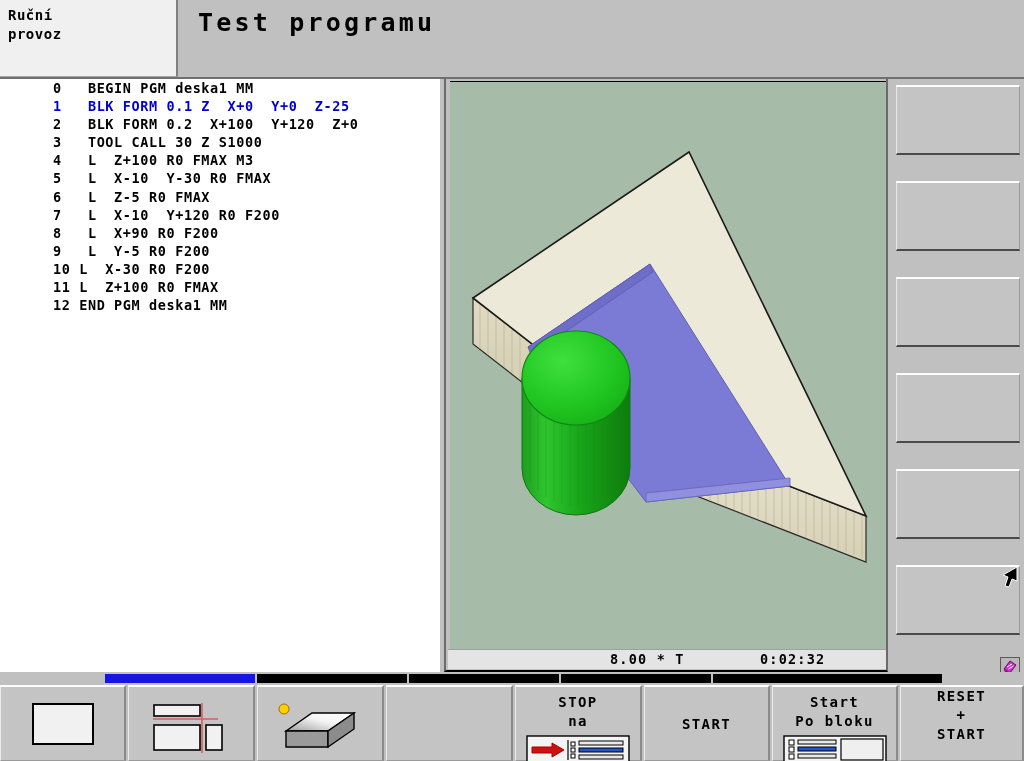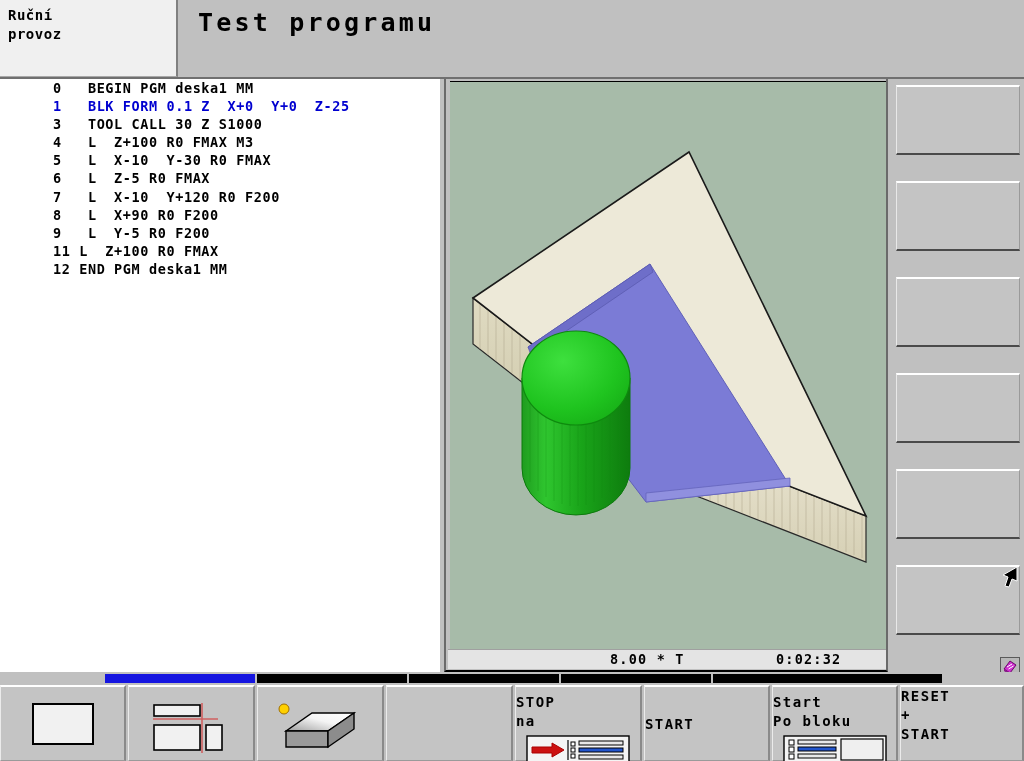--- a/index.html
+++ b/index.html
@@ -131,21 +131,21 @@
     position: absolute;
     font-family: "DejaVu Sans Mono", "Liberation Mono", monospace;
     font-size: 13.5px;
     font-weight: bold;
     color: #000;
     letter-spacing: 1.2px;
     white-space: pre;
     top: 1px;
   }
   #gs-tool  { left: 162px; }
-  #gs-time  { left: 328px; }
+  #gs-time  { left: 312px; }
 
   
   #right-softkeys {
     position: absolute;
     left: 890px; top: 0;
     width: 134px; height: 593px;
     background: #c0c0c0;
   }
   .vkey {
     position: absolute;
@@ -201,20 +201,21 @@
   .skey {
     position: absolute;
     top: 0;
     height: 76px;
     background: #c4c4c4;
     border-top: 2px solid #ffffff;
     border-left: 1px solid #ebebeb;
     border-right: 2px solid #8a8a8a;
     border-bottom: 1px solid #9a9a9a;
     box-sizing: border-box;
+    text-align: center;
   }
   .skey .klabel {
     font-family: "DejaVu Sans Mono", "Liberation Mono", monospace;
     font-size: 14px;
     font-weight: bold;
     color: #000;
     letter-spacing: 1.4px;
     line-height: 19px;
     white-space: pre;
   }
@@ -238,27 +239,29 @@
       <div class="ttl">Test programu</div>
     </div>
   </div>
   <div id="header-rule"></div>
 
   <div id="body-area">
 
     <div id="program-panel">
         <div class="prog-line">0   BEGIN PGM deska1 MM</div>
         <div class="prog-line hl">1   BLK FORM 0.1 Z  X+0  Y+0  Z-25</div>
+        <div class="prog-line">2   BLK FORM 0.2  X+100  Y+120  Z+0</div>
         <div class="prog-line">3   TOOL CALL 30 Z S1000</div>
         <div class="prog-line">4   L  Z+100 R0 FMAX M3</div>
         <div class="prog-line">5   L  X-10  Y-30 R0 FMAX</div>
         <div class="prog-line">6   L  Z-5 R0 FMAX</div>
         <div class="prog-line">7   L  X-10  Y+120 R0 F200</div>
         <div class="prog-line">8   L  X+90 R0 F200</div>
         <div class="prog-line">9   L  Y-5 R0 F200</div>
+        <div class="prog-line">10 L  X-30 R0 F200</div>
         <div class="prog-line">11 L  Z+100 R0 FMAX</div>
         <div class="prog-line">12 END PGM deska1 MM</div>
       </div>
 
     <div id="graphics-frame">
       <div id="viewport">
         <svg width="436" height="567" viewBox="0 0 436 567">
           <defs>
             <linearGradient id="sideA" x1="0" y1="0" x2="0" y2="1">
               <stop offset="0%" stop-color="#e0dbc2"></stop>

